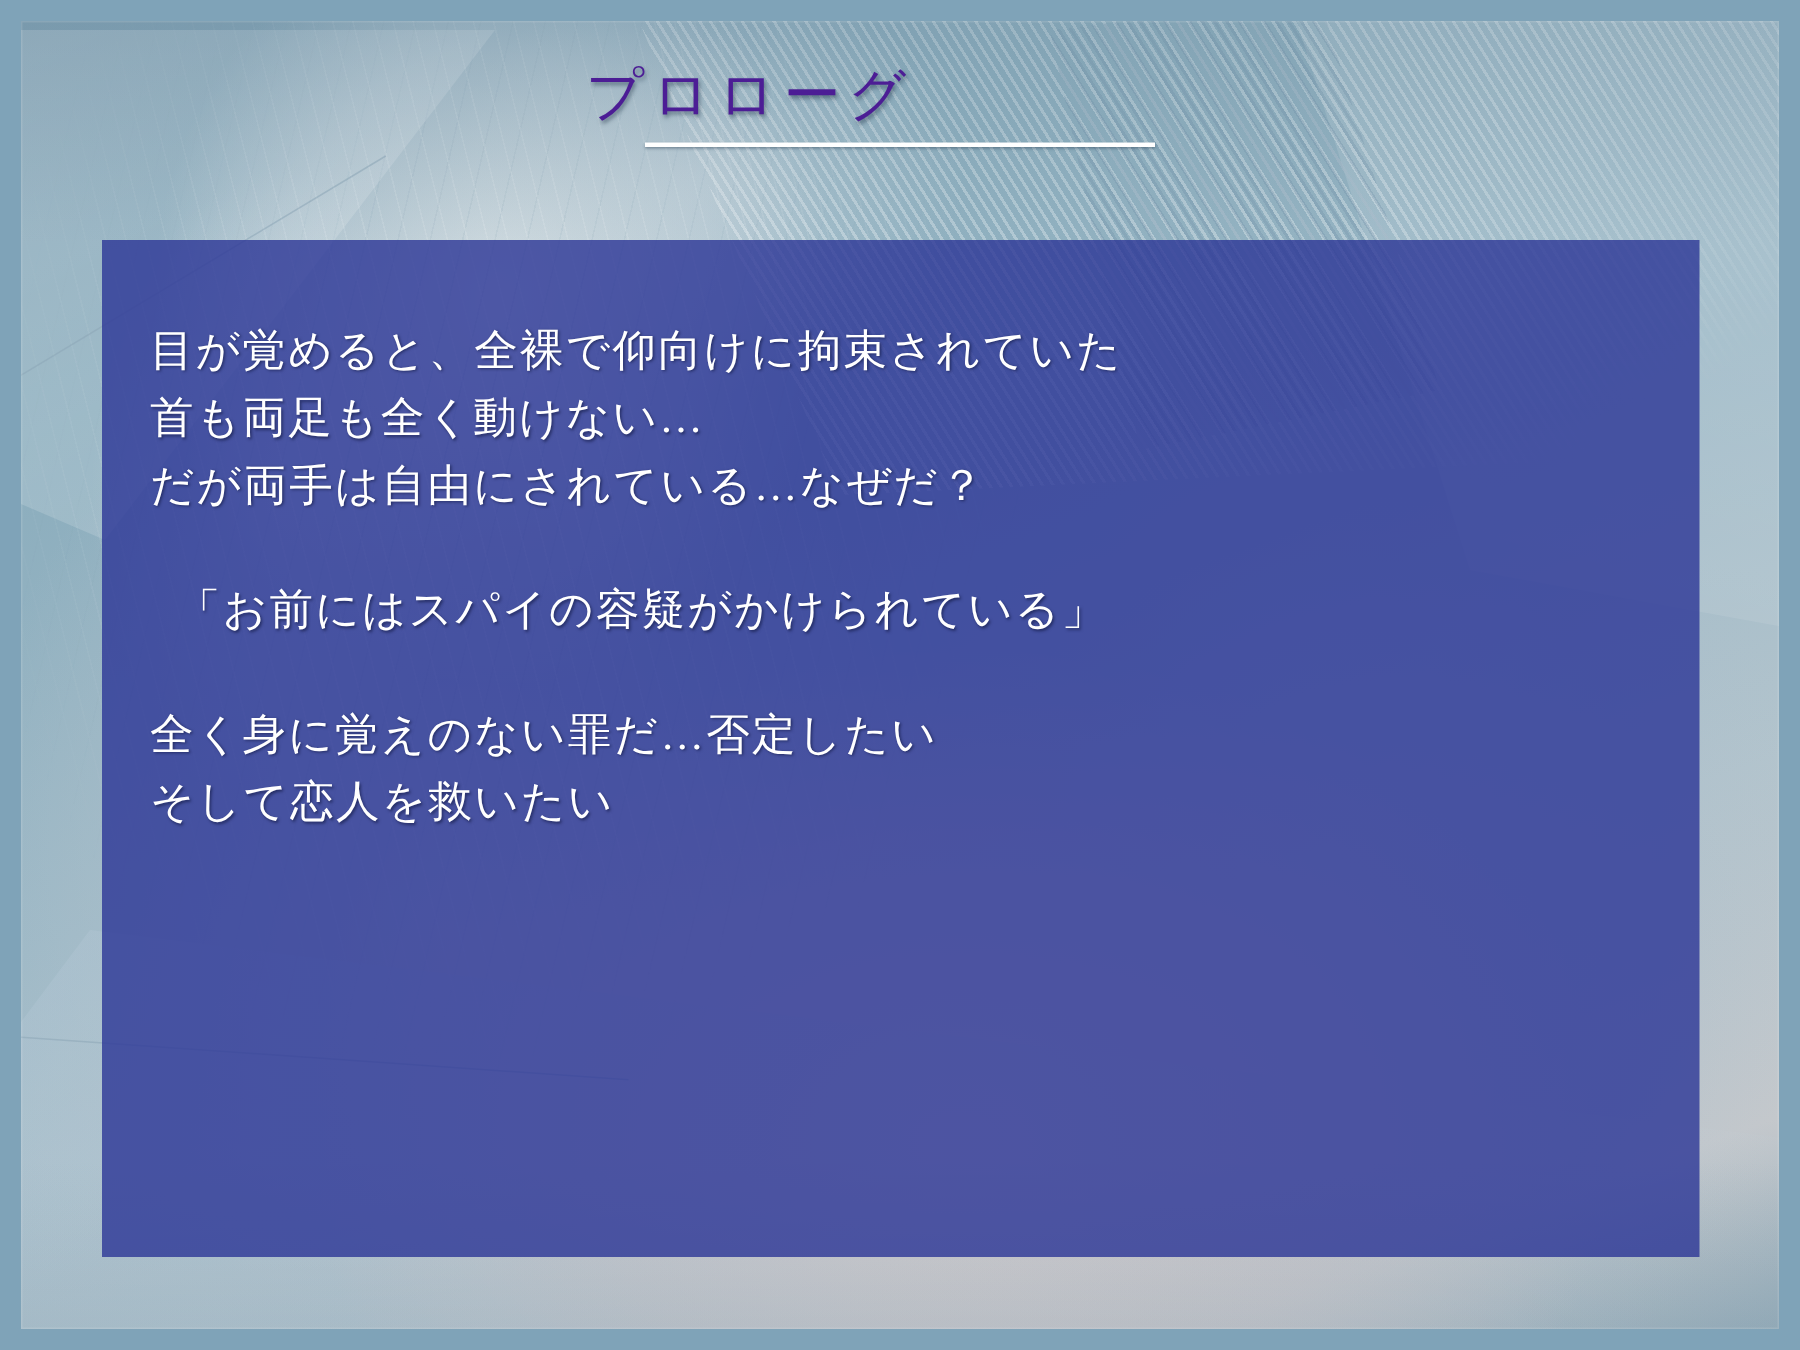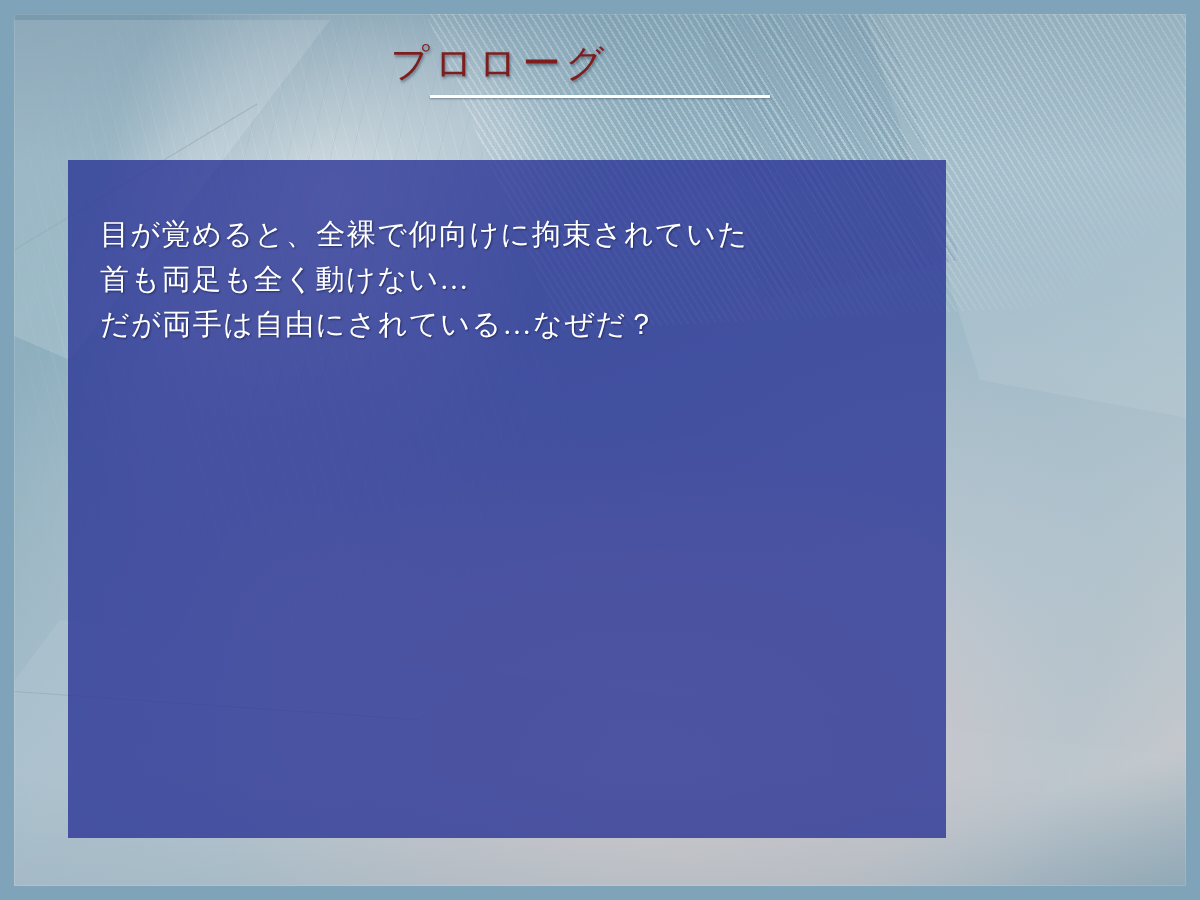--- a/index.html
+++ b/index.html
@@ -113,21 +113,21 @@
     position: absolute;
     left: 0;
     top: 38px;
     width: 1200px;
     text-align: center;
     padding-right: 200px;
     box-sizing: border-box;
   }
   .page-title {
     display: inline-block;
-    color: #7f1d1d;
+    color: #4c1d95;
     font-size: 38px;
     letter-spacing: 5px;
     font-weight: 400;
     text-shadow: 1px 2px 3px rgba(40,60,80,0.55);
   }
   .title-rule {
     position: absolute;
     left: 430px;
     top: 95px;
     width: 340px;
@@ -143,21 +143,21 @@
     top: 0px;
     width: 270px;
     height: 200px;
   }
 
   
   .text-panel {
     position: absolute;
     left: 68px;
     top: 160px;
-    width: 878px;
+    width: 1065px;
     height: 678px;
     background: rgba(44,54,150,0.80);
     box-sizing: border-box;
     padding: 52px 0 0 32px;
   }
   .body-text {
     color: #ffffff;
     font-size: 29px;
     line-height: 45px;
     letter-spacing: 1.5px;
@@ -206,19 +206,20 @@
     
 
     
 
     
   </div>
 
   <div class="text-panel">
     <div class="body-text" id="body-text"><div class="para">目が覚めると、全裸で仰向けに拘束されていた
 首も両足も全く動けない…
-だが両手は自由にされている…なぜだ？</div></div>
+だが両手は自由にされている…なぜだ？</div><div class="para indent">「お前にはスパイの容疑がかけられている」</div><div class="para">全く身に覚えのない罪だ…否定したい
+そして恋人を救いたい</div></div>
   </div>
 
   <div class="frame" style="border-color: rgb(127, 163, 184);"></div>
   <div class="frame-inner"></div>
 
 </div>
 
 </body></html>

